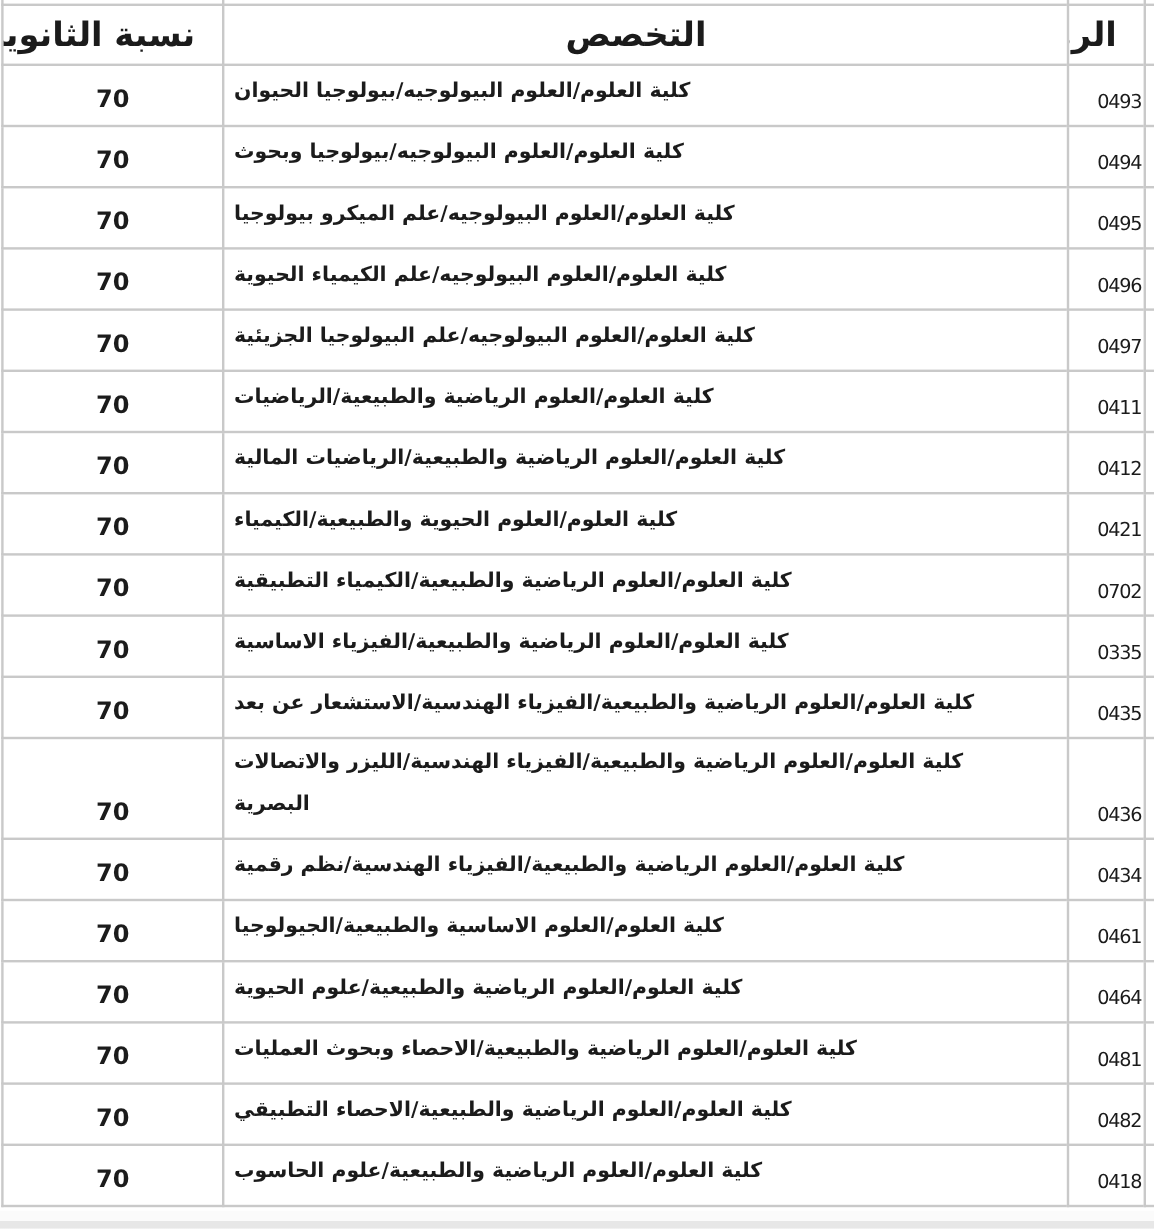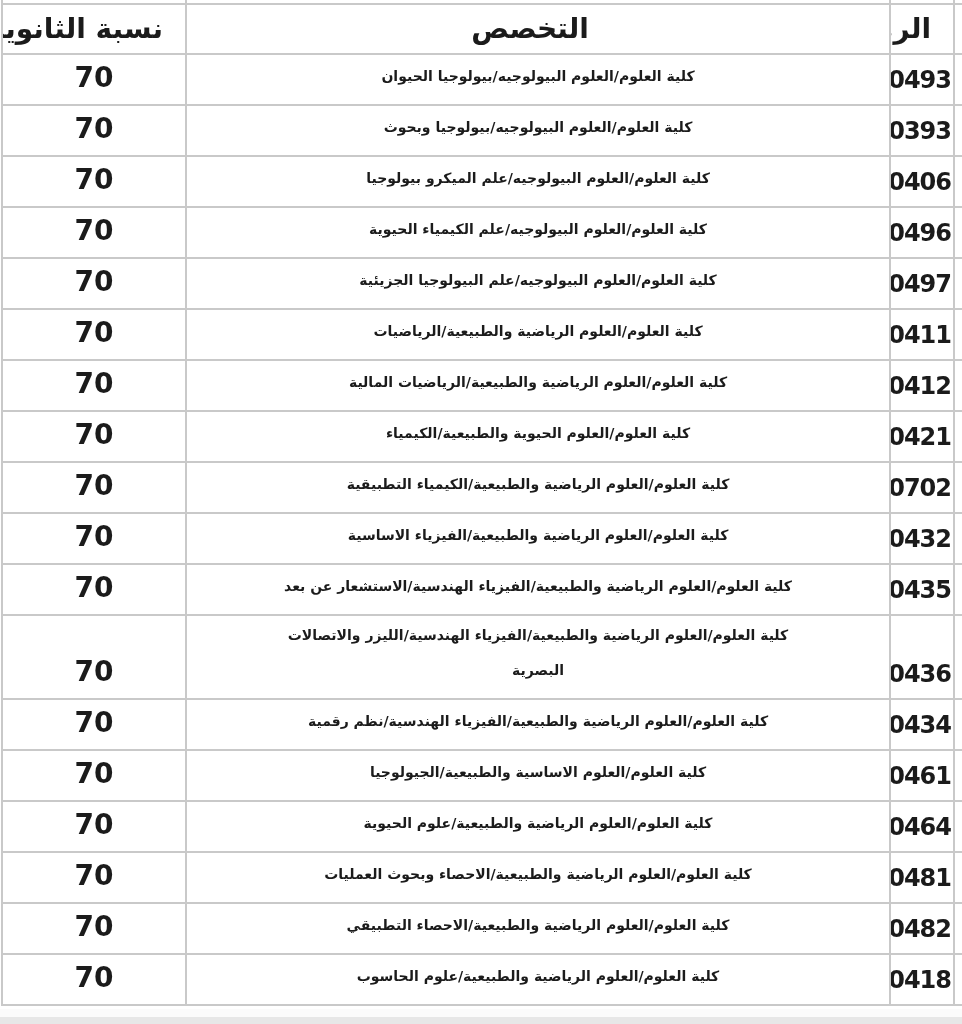--- a/index.html
+++ b/index.html
@@ -33,37 +33,37 @@
   tr.header-row{height:50px;}
   tr.header-row th{
     font-size:28px;
     font-weight:700;
     text-align:center;
     padding:2px 22px 8px 6px;
     white-space:nowrap;
   }
   tbody tr.data-row{height:51px;}
   td.code-cell{
-    font-size:24px;
-    font-weight:700;
-    text-align:center;
+    font-size:16px;
+    font-weight:400;
+    text-align:right;
     padding:2px 2px 10px 3px;
     white-space:nowrap;
     letter-spacing:-1px;
   }
   td.major-cell{
-    font-size:14px;
+    font-size:17px;
     font-weight:700;
-    text-align:center;
+    text-align:left;
     padding:2px 8px 10px 8px;
     line-height:35px;
     white-space:pre;
   }
   td.percent-cell{
-    font-size:28px;
+    font-size:20px;
     font-weight:600;
     text-align:center;
     padding:2px 6px 10px 6px;
     white-space:nowrap;
   }
   td.spacer-cell,th.spacer-cell{padding:0;}
   .footer-strip{
     position:absolute;
     left:0;right:0;bottom:0;
     height:15px;
@@ -99,27 +99,27 @@
       </thead>
       <tbody id="rows-body">
           <tr class="data-row">
       <td class="spacer-cell"></td>
       <td class="code-cell">0493</td>
       <td class="major-cell">كلية العلوم/العلوم البيولوجيه/بيولوجيا الحيوان</td>
       <td class="percent-cell">70</td>
     </tr>
           <tr class="data-row">
       <td class="spacer-cell"></td>
-      <td class="code-cell">0393</td>
+      <td class="code-cell">0494</td>
       <td class="major-cell">كلية العلوم/العلوم البيولوجيه/بيولوجيا وبحوث</td>
       <td class="percent-cell">70</td>
     </tr>
           <tr class="data-row">
       <td class="spacer-cell"></td>
-      <td class="code-cell">0406</td>
+      <td class="code-cell">0495</td>
       <td class="major-cell">كلية العلوم/العلوم البيولوجيه/علم الميكرو بيولوجيا</td>
       <td class="percent-cell">70</td>
     </tr>
           <tr class="data-row">
       <td class="spacer-cell"></td>
       <td class="code-cell">0496</td>
       <td class="major-cell">كلية العلوم/العلوم البيولوجيه/علم الكيمياء الحيوية</td>
       <td class="percent-cell">70</td>
     </tr>
           <tr class="data-row">
@@ -147,21 +147,21 @@
       <td class="percent-cell">70</td>
     </tr>
           <tr class="data-row">
       <td class="spacer-cell"></td>
       <td class="code-cell">0702</td>
       <td class="major-cell">كلية العلوم/العلوم الرياضية والطبيعية/الكيمياء التطبيقية</td>
       <td class="percent-cell">70</td>
     </tr>
           <tr class="data-row">
       <td class="spacer-cell"></td>
-      <td class="code-cell">0432</td>
+      <td class="code-cell">0335</td>
       <td class="major-cell">كلية العلوم/العلوم الرياضية والطبيعية/الفيزياء الاساسية</td>
       <td class="percent-cell">70</td>
     </tr>
           <tr class="data-row">
       <td class="spacer-cell"></td>
       <td class="code-cell">0435</td>
       <td class="major-cell">كلية العلوم/العلوم الرياضية والطبيعية/الفيزياء الهندسية/الاستشعار عن بعد</td>
       <td class="percent-cell">70</td>
     </tr>
           <tr class="data-row">

